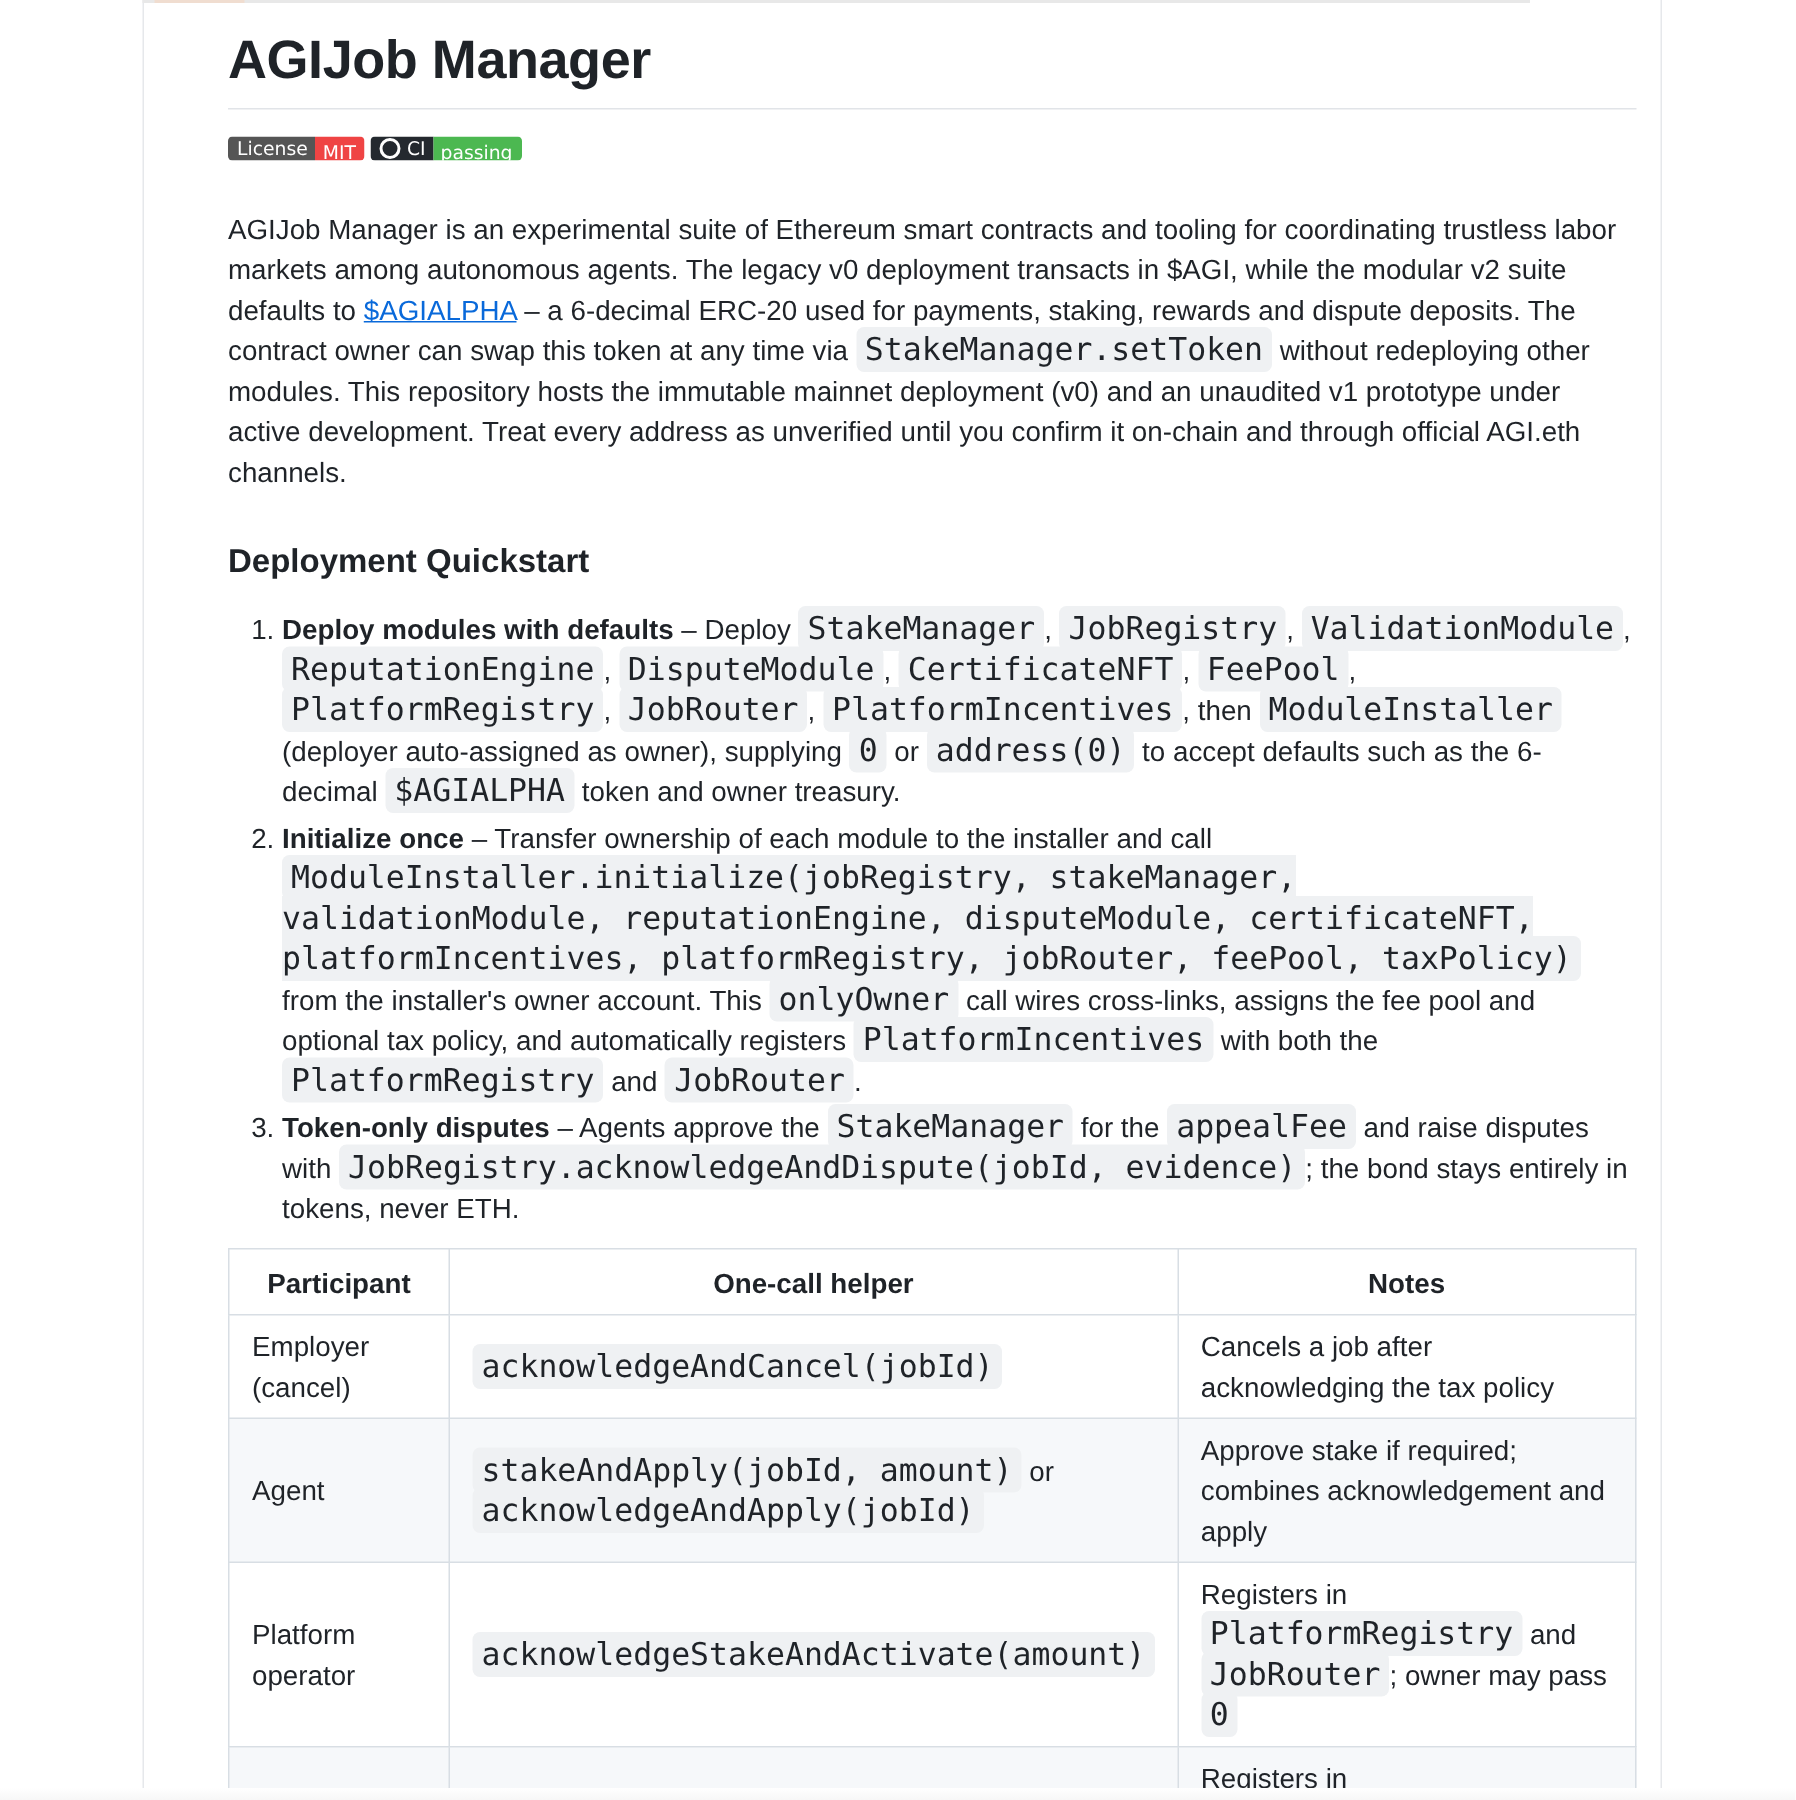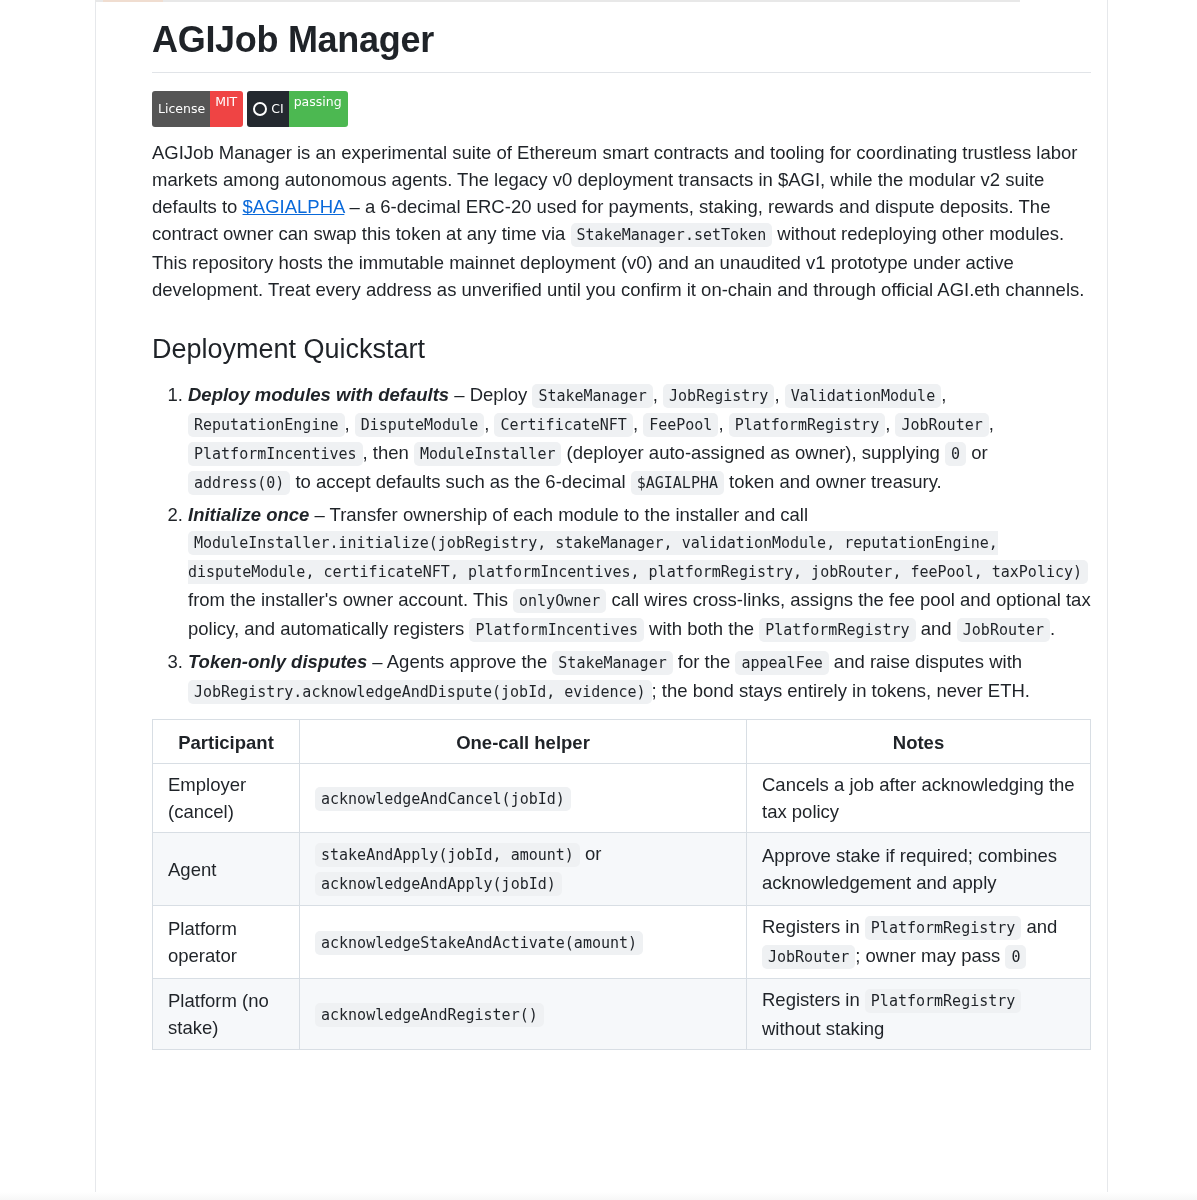--- a/index.html
+++ b/index.html
@@ -24,40 +24,40 @@
   .content {
     position: absolute; left: 132px; top: 14px; width: 939px;
     font-size: 18.5px; line-height: 27px; margin-left: 20px;
   }
   h1 {
     font-size: 36px; font-weight: 700; margin: 0; padding: 4px 0 10px 0;
     line-height: 44px; letter-spacing: -0.3px;
     border-bottom: 1px solid #e1e4e8;
   }
   .badges { display: flex; gap: 4px; margin-top: 18px; height: 22px; }
-  .badge { display: inline-flex; height: 36px; border-radius: 3px; overflow: hidden; font-family: "DejaVu Sans", sans-serif; font-size: 12.5px; line-height: 22px; color: #fff; }
+  .badge { display: inline-flex; height: 16px; border-radius: 3px; overflow: hidden; font-family: "DejaVu Sans", sans-serif; font-size: 12.5px; line-height: 22px; color: #fff; }
   .badge .l { background: #555; padding: 0 5px 0 6px; display: inline-flex; align-items: center; gap: 4px; }
   .badge .r { padding: 0 6px 0 5px; }
   .badge.dark .l { background: #24292f; }
   .gh-icon { width: 14px; height: 14px; border-radius: 50%; border: 2px solid #fff; box-sizing: border-box; display: inline-block; }
   p { margin: 0; }
   .intro { margin-top: 26px; }
   .units { margin-top: 18px; }
   code {
     font-family: "DejaVu Sans Mono", "Liberation Mono", monospace;
-    font-size: 15px; background: #eff1f3; border-radius: 5px;
+    font-size: 21px; background: #eff1f3; border-radius: 5px;
     padding: 3px 6px; color: #1f2328;
   }
   a.link { color: #0969da; text-decoration: underline; }
   h2 {
-    font-size: 27px; font-weight: 400; margin: 30px 0 0 0; line-height: 32px;
+    font-size: 22px; font-weight: 700; margin: 30px 0 0 0; line-height: 32px;
   }
   ol { margin: 16px 0 0 0; padding-left: 36px; }
   ol li { margin-bottom: 4px; }
-  ol li b { font-weight: 700; font-style: italic; }
+  ol li b { font-weight: 700; }
   table {
     margin-top: 13px; border-collapse: collapse; width: 939px;
     font-size: 18.5px; line-height: 27px;
   }
   th, td { border: 1px solid #d8dee4; padding: 7px 15px; }
   th { font-weight: 700; text-align: center; height: 26px; padding-top: 9px; padding-bottom: 7px; }
   td { vertical-align: middle; }
   tbody tr:nth-child(even) { background: #f6f8fa; }
   tbody tr:nth-child(odd) { background: #ffffff; }
   .col1 { width: 116px; }

